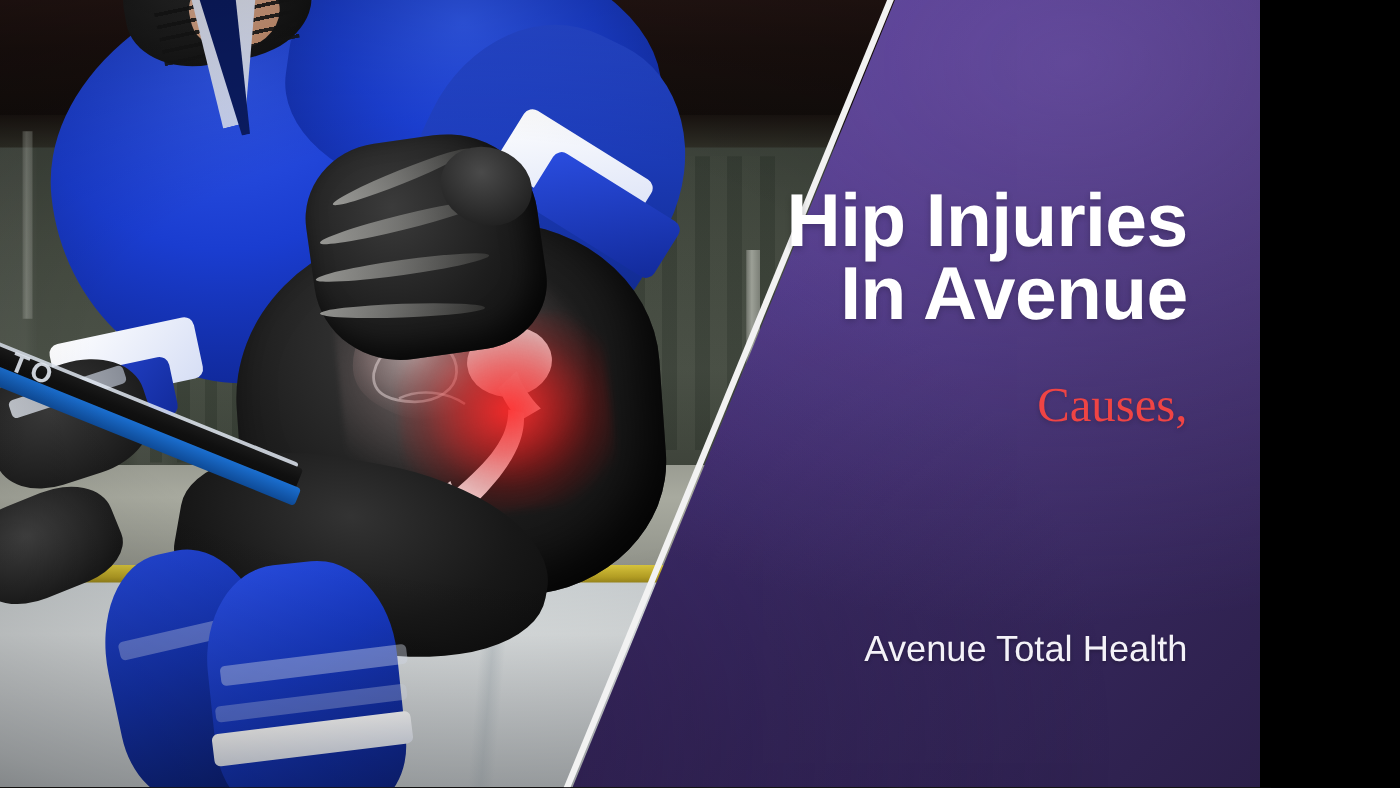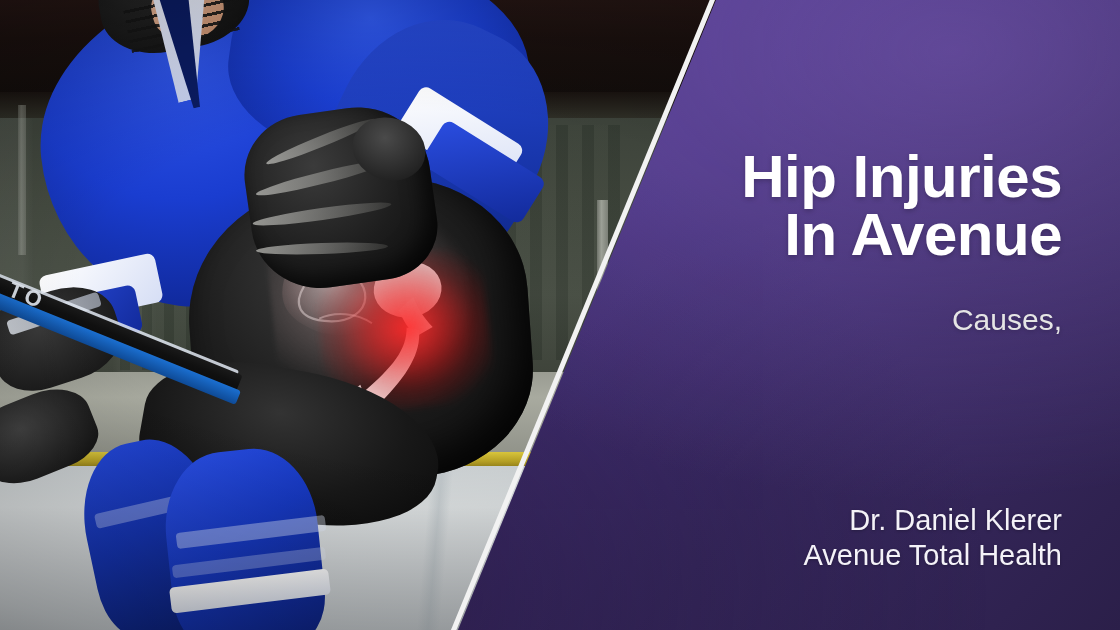--- a/index.html
+++ b/index.html
@@ -1,17 +1,17 @@
 <!DOCTYPE html>
 <html><head>
 <meta charset="utf-8">
 <style>
   html,body{margin:0;padding:0;background:#000;}
   #stage{
-    position:relative;width:1120px;height:630px;overflow:hidden;
+    position:relative;width:1008px;height:630px;overflow:hidden;
     font-family:"Liberation Sans", sans-serif;
     background:#0a0a08;
   }
 
   
   #photo{position:absolute;inset:0;overflow:hidden;background:#14140f;}
 
   
   .bg-dark-top{position:absolute;left:0;top:0;width:100%;height:96px;
     background:linear-gradient(180deg,#241513 0%,#1a100e 40%,#120d0b 100%);}
@@ -206,22 +206,23 @@
   #text-block{position:absolute;right:58px;top:0;width:430px;height:630px;
     text-align:right;color:#fff;}
   .title{
     position:absolute;right:0;top:148px;width:100%;
     font-size:60px;font-weight:bold;line-height:.97;letter-spacing:-.5px;
     text-shadow:0 2px 5px rgba(0,0,0,.22);
   }
   .title span{display:block;}
   .subtitle{
     position:absolute;right:0;top:302px;width:100%;
-    font-size:30px;font-weight:300;line-height:1.18;color:#e5e5e5;
+    font-size:39px;font-weight:300;line-height:1.18;color:#ef4444;
     text-shadow:0 1px 4px rgba(0,0,0,.2);
+    font-family:Liberation Serif, serif;
   }
   .subtitle span{display:block;}
   .byline{
     position:absolute;right:0;top:503px;width:100%;
     font-size:29px;font-weight:300;line-height:1.22;color:#f4f2f8;
     text-shadow:0 1px 3px rgba(0,0,0,.25);
   }
   .byline span{display:block;}
 </style>
 </head>
@@ -332,18 +333,17 @@
 
   <div id="text-block">
     <div class="title">
       <span>Hip Injuries</span>
       <span>In Avenue</span>
     </div>
     <div class="subtitle">
       <span>Causes,</span>
     </div>
     <div class="byline">
-      <span>Dr. Daniel Klerer</span>
       <span>Avenue Total Health</span>
     </div>
   </div>
 
 </div>
 
 </body></html>

